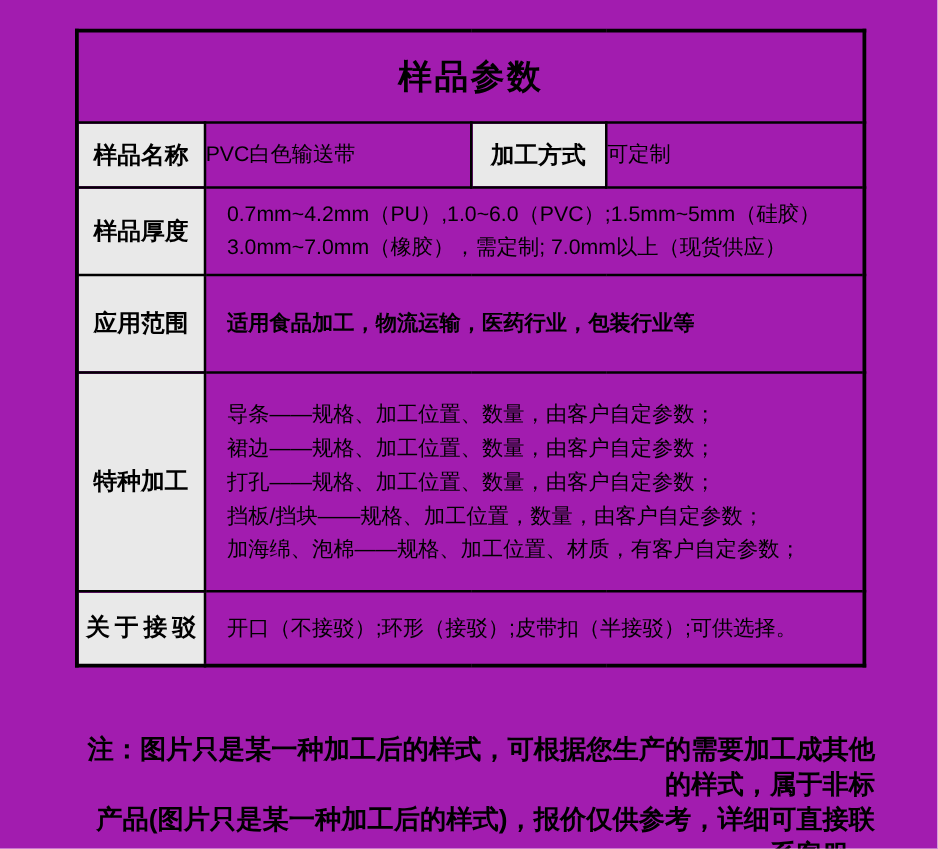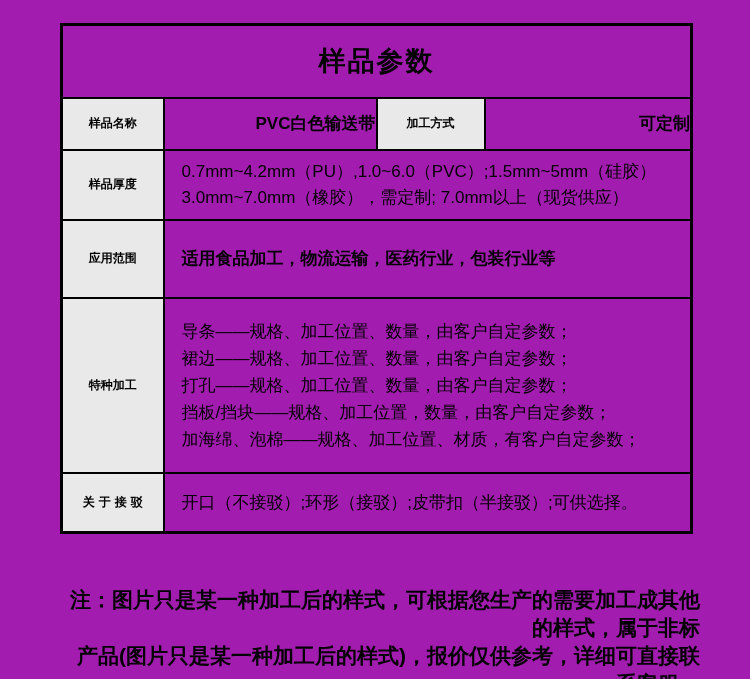--- a/index.html
+++ b/index.html
@@ -30,28 +30,28 @@
   td.title-cell {
     height: 73px;
     text-align: center;
     font-size: 27px;
     font-weight: 700;
     letter-spacing: 2px;
   }
   td.label-cell {
     background: #e9e9e9;
     text-align: center;
-    font-size: 12px;
+    font-size: 19px;
     font-weight: 700;
   }
   td.label-cell.spaced { letter-spacing: 4px; text-indent: 4px; }
   td.value-center {
-    text-align: right;
+    text-align: left;
     font-size: 17px;
-    font-weight: 700;
+    font-weight: 400;
     margin-left: 40px;
   }
   td.value-left {
     padding-left: 17px;
     padding-right: 24px;
     font-size: 17px;
     font-weight: 400;
     text-align: left;
   }
   td.value-left.semibold { font-weight: 700; }

